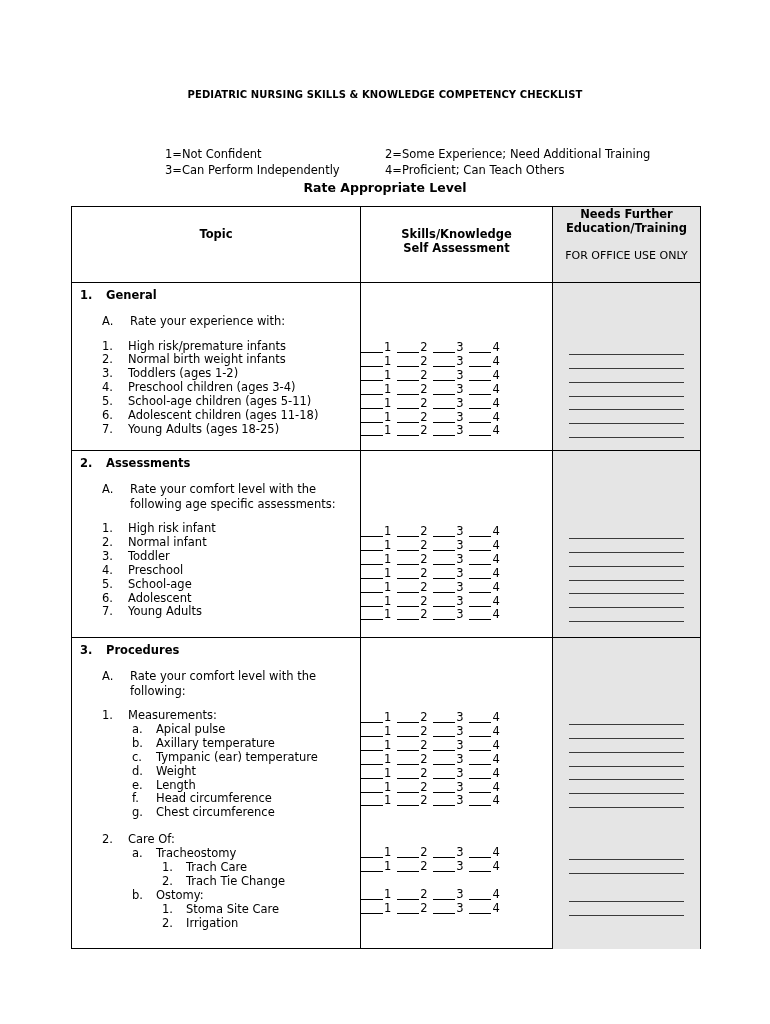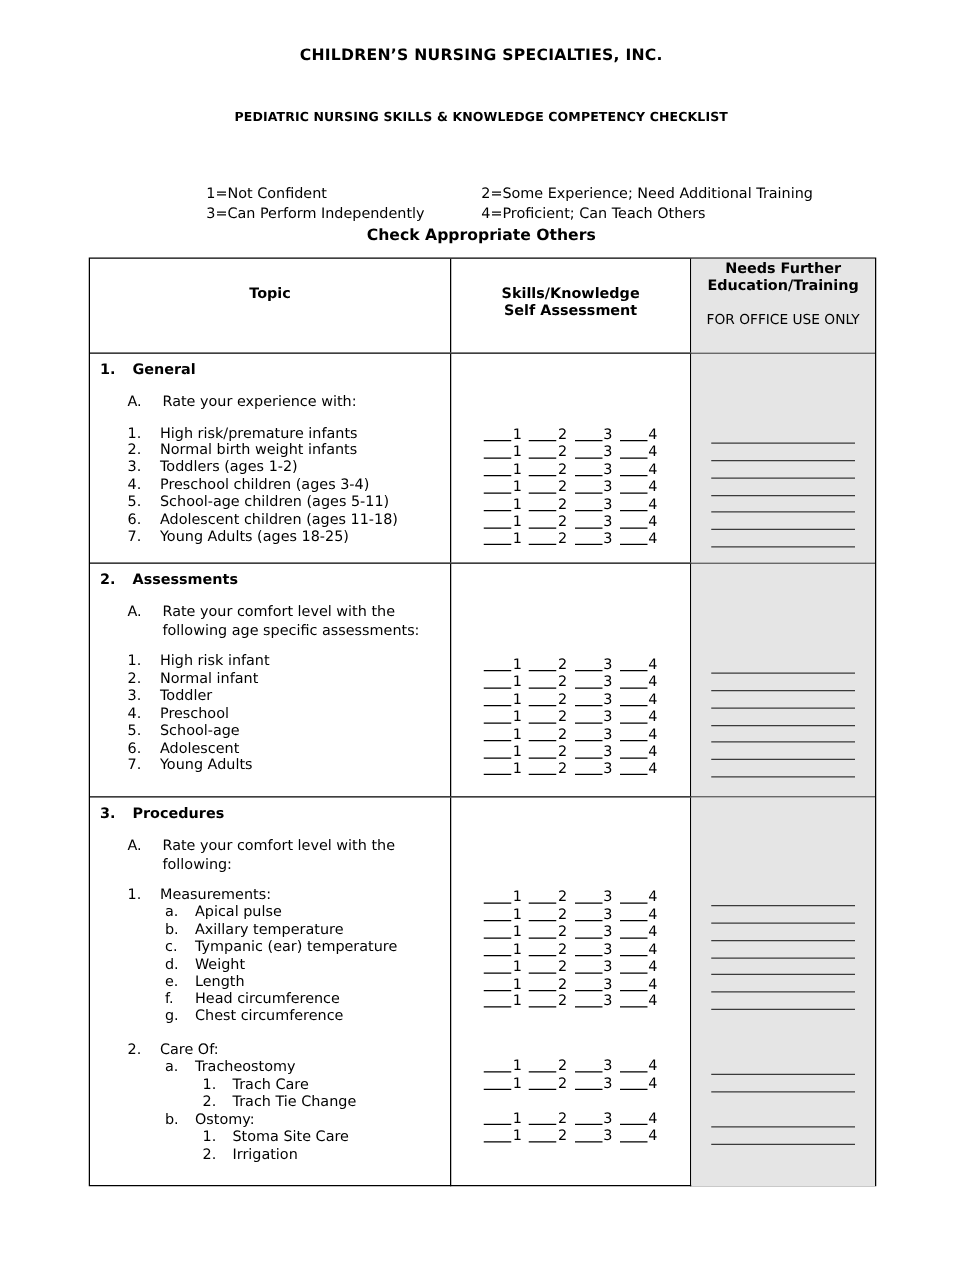--- a/index.html
+++ b/index.html
@@ -92,21 +92,21 @@
   .sub-list li > .mk { position: absolute; left: -24px; width: 20px; }
   .subsub-list { list-style: none; margin: 0; padding: 0 0 0 30px; }
   .subsub-list li { position: relative; }
   .subsub-list li > .mk { position: absolute; left: -24px; width: 20px; }
   .gap { height: 13px; }
 
   
   .rating-block { position: absolute; left: 0; width: 100%; }
   .rating-line {
     font-size: 11.5px; line-height: 13.9px;
-    text-align: center; white-space: nowrap;
+    text-align: left; white-space: nowrap;
     letter-spacing: -0.2px;
   }
   .rating-line .u {
     display: inline-block; width: 22px;
     border-bottom: 1.1px solid #000;
     margin-right: 1px; vertical-align: -2px;
   }
   .rating-line .n { margin-right: 6px; }
   .rating-line .n:last-child { margin-right: 0; }
 
@@ -116,35 +116,34 @@
     height: 13.9px;
     margin: 0 16px;
     border-bottom: 1.1px solid #3a3a3a;
   }
 </style>
 </head>
 <body>
 
 <div class="page">
 
-  <div class="hdr-company">CHILDREN’S NURSING SPECIALTIES, INC.</div>
   <div class="hdr-title">PEDIATRIC NURSING SKILLS &amp; KNOWLEDGE COMPETENCY CHECKLIST</div>
 
   <div class="key-grid">
     <div class="key-row">
       <div class="key-col-a">1=Not Confident</div>
       <div class="key-col-b">2=Some Experience; Need Additional Training</div>
     </div>
     <div class="key-row">
       <div class="key-col-a">3=Can Perform Independently</div>
       <div class="key-col-b">4=Proficient; Can Teach Others</div>
     </div>
   </div>
 
-  <div class="hdr-check">Check Appropriate Others</div>
+  <div class="hdr-check">Rate Appropriate Level</div>
 
   <div class="tbl" id="competency-table">
 
     <div class="tbl-row hrow">
       <div class="col-topic">
         <div class="hcell topic">
             <span>Topic</span>
           </div>
       </div>
       <div class="col-rating">

